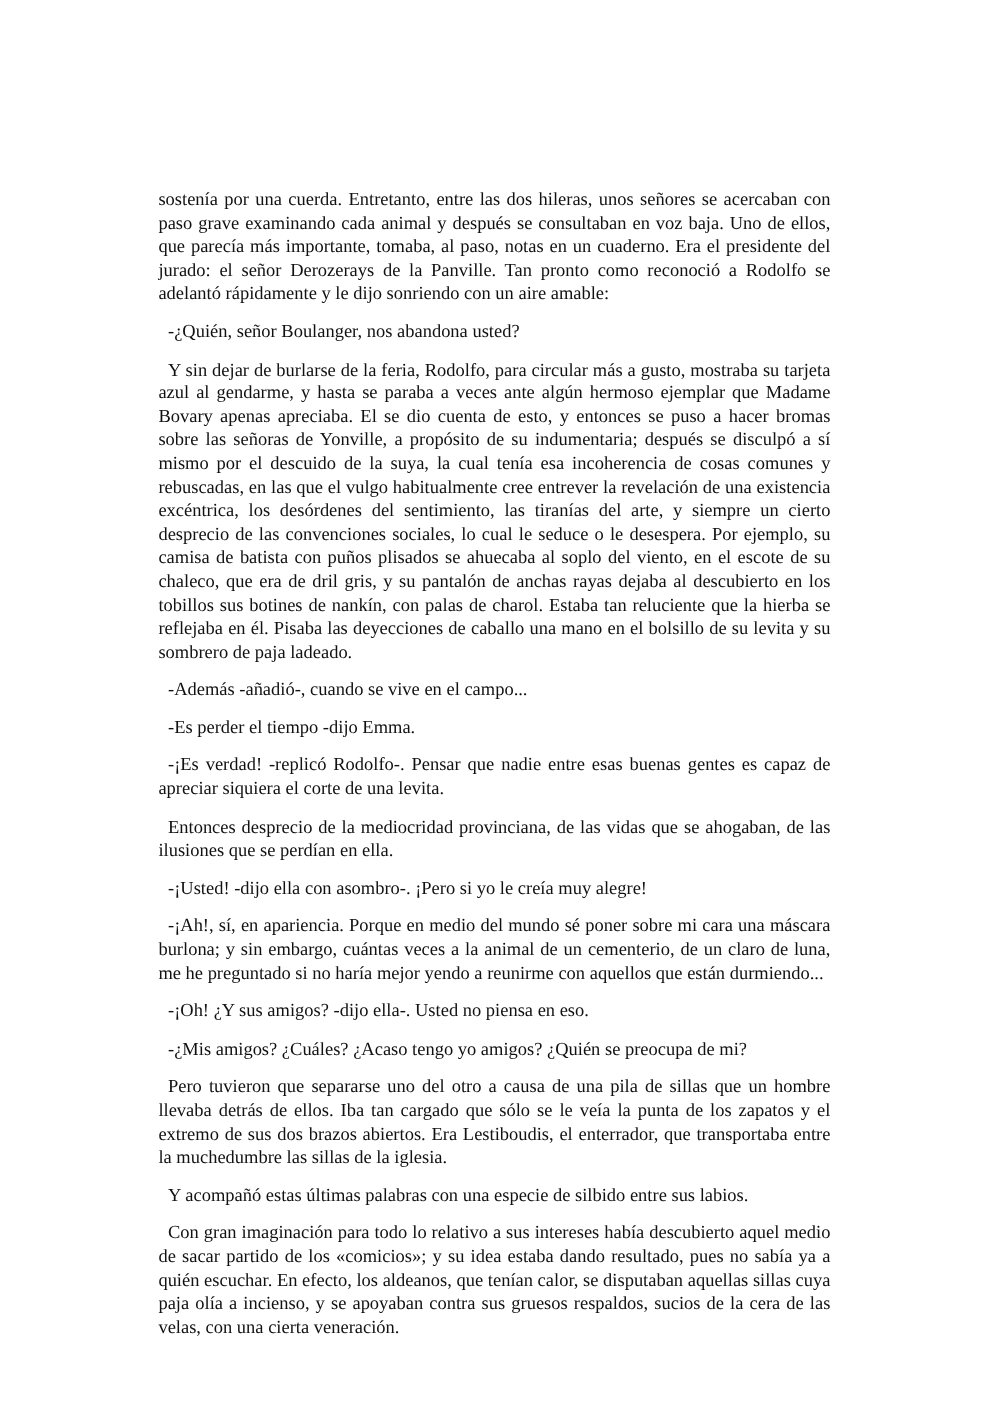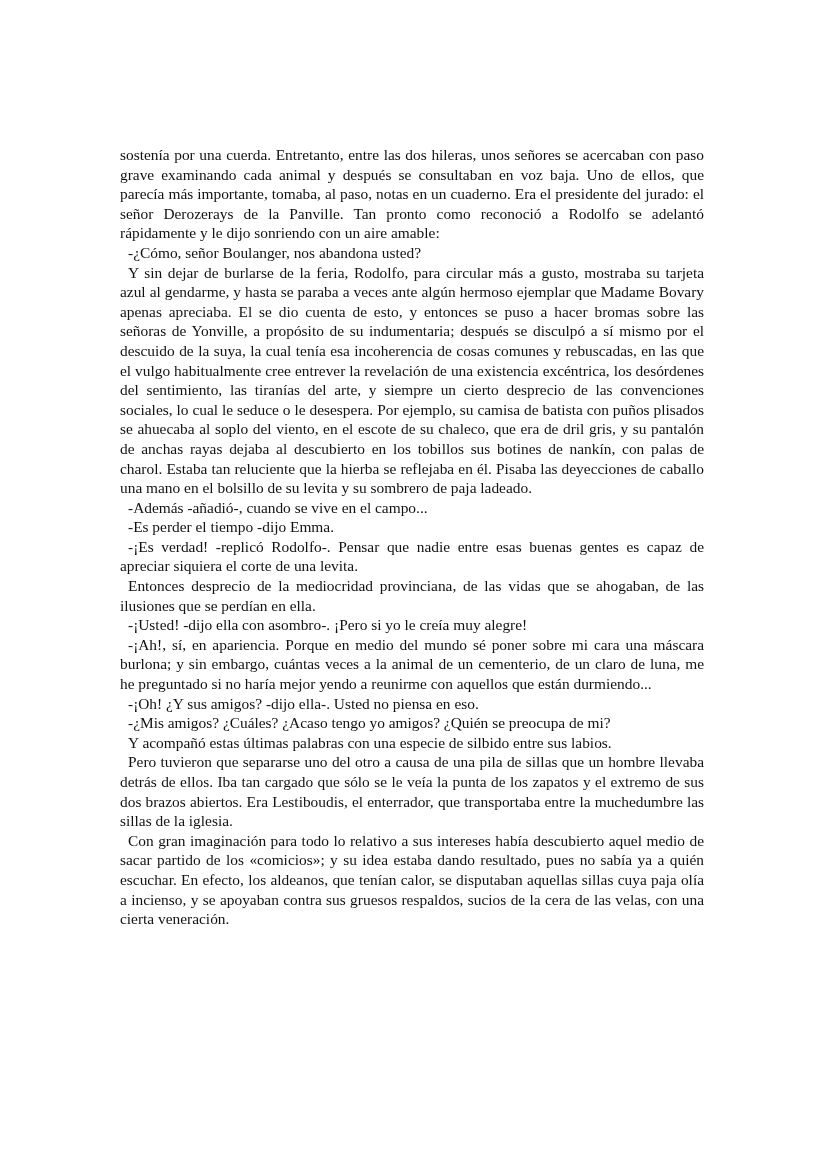--- a/index.html
+++ b/index.html
@@ -17,40 +17,40 @@
     position: absolute;
     left: 120px;
     top: 145px;
     width: 584px;
     font-family: "Liberation Serif", "DejaVu Serif", serif;
     font-size: 15.4px;
     line-height: 19.6px;
     color: #111111;
   }
   .page p {
-    margin: 0;
+    margin: 12px;
     text-align: justify;
     text-indent: 8px;
     hyphens: none;
   }
   .page p.cont {
     text-indent: 0;
   }
 </style>
 </head>
 <body>
 
 <div class="page">
   <p class="cont">sostenía por una cuerda. Entretanto, entre las dos hileras, unos señores se acercaban con paso grave examinando cada animal y después se consultaban en voz baja. Uno de ellos, que parecía más importante, tomaba, al paso, notas en un cuaderno. Era el presidente del jurado: el señor Derozerays de la Panville. Tan pronto como reconoció a Rodolfo se adelantó rápidamente y le dijo sonriendo con un aire amable:</p>
-  <p>-¿Cómo, señor Boulanger, nos abandona usted?</p>
+  <p>-¿Quién, señor Boulanger, nos abandona usted?</p>
   <p>Y sin dejar de burlarse de la feria, Rodolfo, para circular más a gusto, mostraba su tarjeta azul al gendarme, y hasta se paraba a veces ante algún hermoso ejemplar que Madame Bovary apenas apreciaba. El se dio cuenta de esto, y entonces se puso a hacer bromas sobre las señoras de Yonville, a propósito de su indumentaria; después se disculpó a sí mismo por el descuido de la suya, la cual tenía esa incoherencia de cosas comunes y rebuscadas, en las que el vulgo habitualmente cree entrever la revelación de una existencia excéntrica, los desórdenes del sentimiento, las tiranías del arte, y siempre un cierto desprecio de las convenciones sociales, lo cual le seduce o le desespera. Por ejemplo, su camisa de batista con puños plisados se ahuecaba al soplo del viento, en el escote de su chaleco, que era de dril gris, y su pantalón de anchas rayas dejaba al descubierto en los tobillos sus botines de nankín, con palas de charol. Estaba tan reluciente que la hierba se reflejaba en él. Pisaba las deyecciones de caballo una mano en el bolsillo de su levita y su sombrero de paja ladeado.</p>
   <p>-Además -añadió-, cuando se vive en el campo...</p>
   <p>-Es perder el tiempo -dijo Emma.</p>
   <p>-¡Es verdad! -replicó Rodolfo-. Pensar que nadie entre esas buenas gentes es capaz de apreciar siquiera el corte de una levita.</p>
   <p>Entonces desprecio de la mediocridad provinciana, de las vidas que se ahogaban, de las ilusiones que se perdían en ella.</p>
   <p>-¡Usted! -dijo ella con asombro-. ¡Pero si yo le creía muy alegre!</p>
   <p>-¡Ah!, sí, en apariencia. Porque en medio del mundo sé poner sobre mi cara una máscara burlona; y sin embargo, cuántas veces a la animal de un cementerio, de un claro de luna, me he preguntado si no haría mejor yendo a reunirme con aquellos que están durmiendo...</p>
   <p>-¡Oh! ¿Y sus amigos? -dijo ella-. Usted no piensa en eso.</p>
   <p>-¿Mis amigos? ¿Cuáles? ¿Acaso tengo yo amigos? ¿Quién se preocupa de mi?</p>
+  <p>Pero tuvieron que separarse uno del otro a causa de una pila de sillas que un hombre llevaba detrás de ellos. Iba tan cargado que sólo se le veía la punta de los zapatos y el extremo de sus dos brazos abiertos. Era Lestiboudis, el enterrador, que transportaba entre la muchedumbre las sillas de la iglesia.</p>
   <p>Y acompañó estas últimas palabras con una especie de silbido entre sus labios.</p>
-  <p>Pero tuvieron que separarse uno del otro a causa de una pila de sillas que un hombre llevaba detrás de ellos. Iba tan cargado que sólo se le veía la punta de los zapatos y el extremo de sus dos brazos abiertos. Era Lestiboudis, el enterrador, que transportaba entre la muchedumbre las sillas de la iglesia.</p>
   <p>Con gran imaginación para todo lo relativo a sus intereses había descubierto aquel medio de sacar partido de los «comicios»; y su idea estaba dando resultado, pues no sabía ya a quién escuchar. En efecto, los aldeanos, que tenían calor, se disputaban aquellas sillas cuya paja olía a incienso, y se apoyaban contra sus gruesos respaldos, sucios de la cera de las velas, con una cierta veneración.</p>
 </div>
 
 </body></html>

